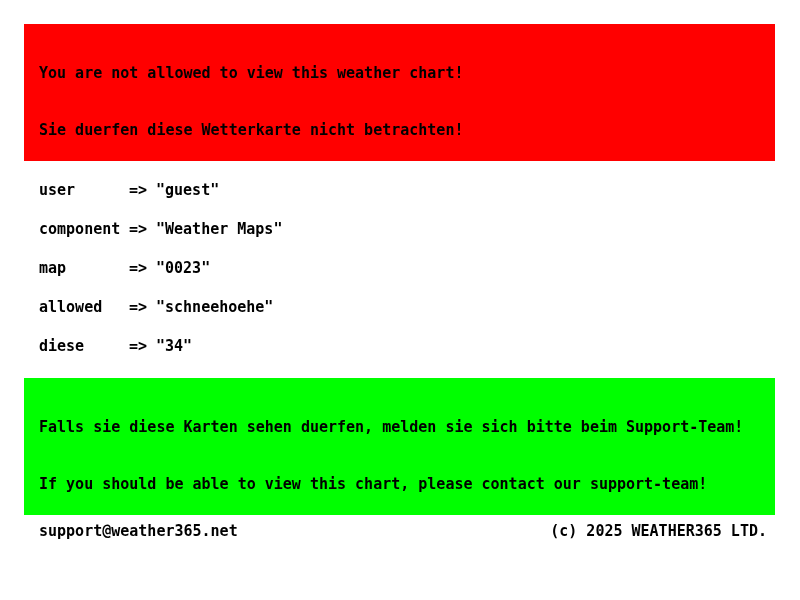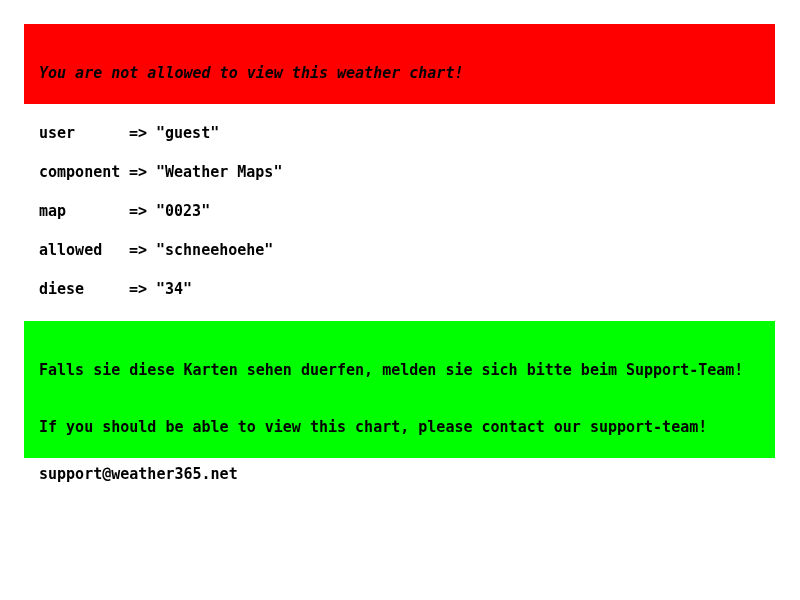--- a/index.html
+++ b/index.html
@@ -20,21 +20,20 @@
     margin-left: 24px;
     width: 751px;
     box-sizing: border-box;
     padding: 2px 0 2px 15px;
     line-height: 19px;
     white-space: pre;
   }
   .banner--error {
     background: #ff0000;
     margin-top: 24px;
-    font-style: italic;
   }
   .banner--info {
     background: #00ff00;
     margin-top: 22px;
   }
   .details {
     margin: 12px 0 0 39px;
     line-height: 20px;
   }
   .details__row {
@@ -57,20 +56,21 @@
     line-height: 20px;
     white-space: pre;
     gap: 40px;
   }
 </style>
 </head>
 <body>
 
 <div class="banner banner--error">
   <div>You are not allowed to view this weather chart!</div>
+  <div>Sie duerfen diese Wetterkarte nicht betrachten!</div>
 </div>
 
 <div class="details">
   <div class="details__row">
     <span class="details__key">user</span><span class="details__arrow">=&gt;</span><span class="details__value">"guest"</span>
   </div>
   <div class="details__row">
     <span class="details__key">component</span><span class="details__arrow">=&gt;</span><span class="details__value">"Weather Maps"</span>
   </div>
   <div class="details__row">
@@ -84,13 +84,14 @@
   </div>
 </div>
 
 <div class="banner banner--info">
   <div>Falls sie diese Karten sehen duerfen, melden sie sich bitte beim Support-Team!</div>
   <div>If you should be able to view this chart, please contact our support-team!</div>
 </div>
 
 <div class="footer">
   <span>support@weather365.net</span>
+  <span>(c) 2025 WEATHER365 LTD.</span>
 </div>
 
 </body></html>

